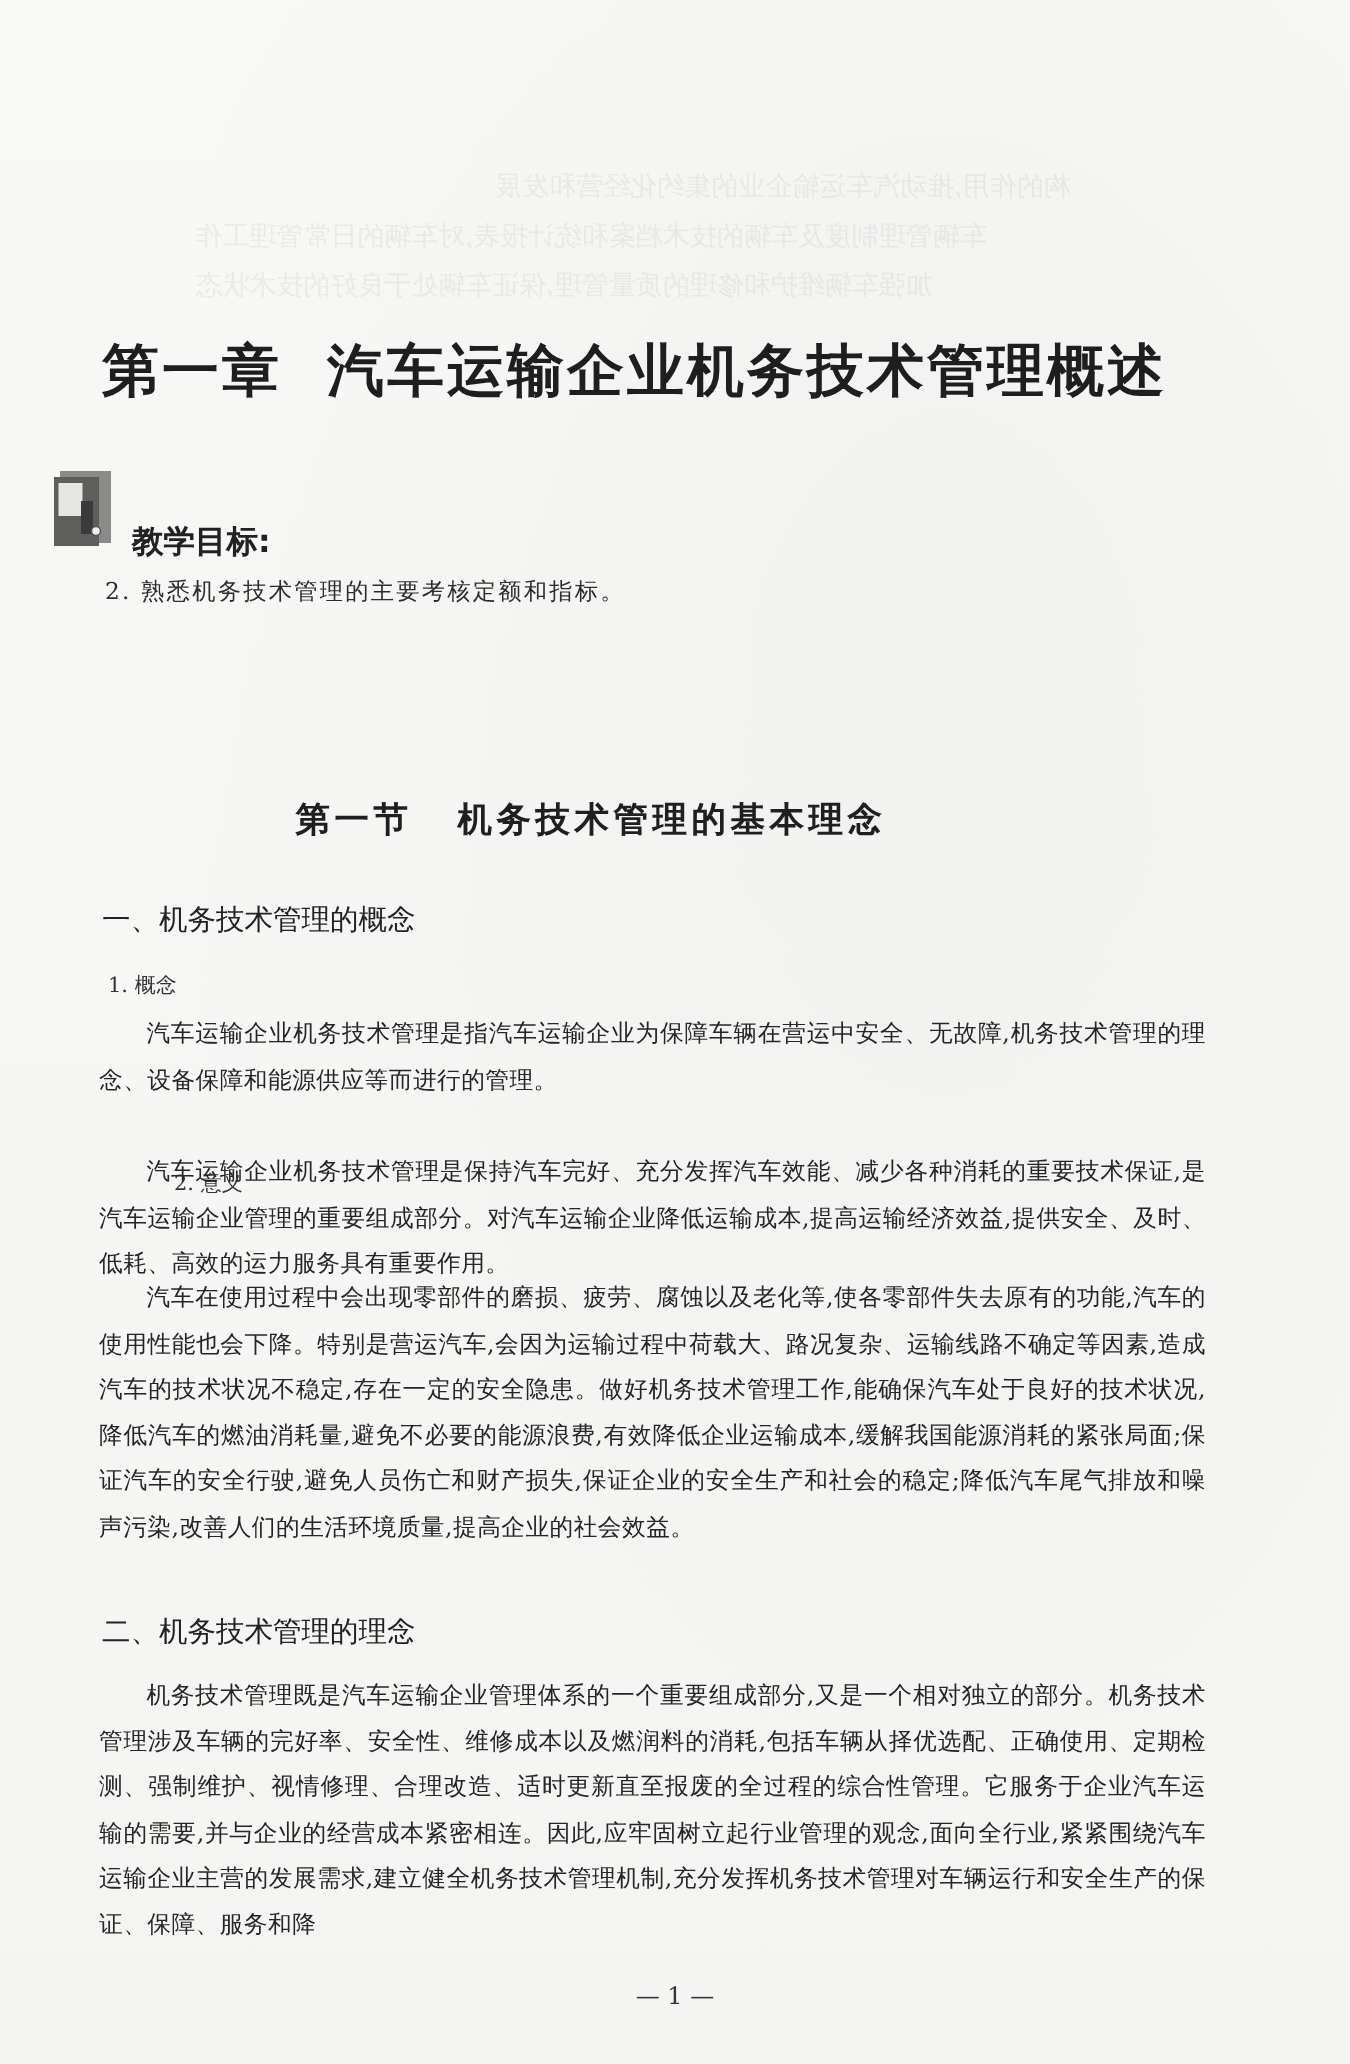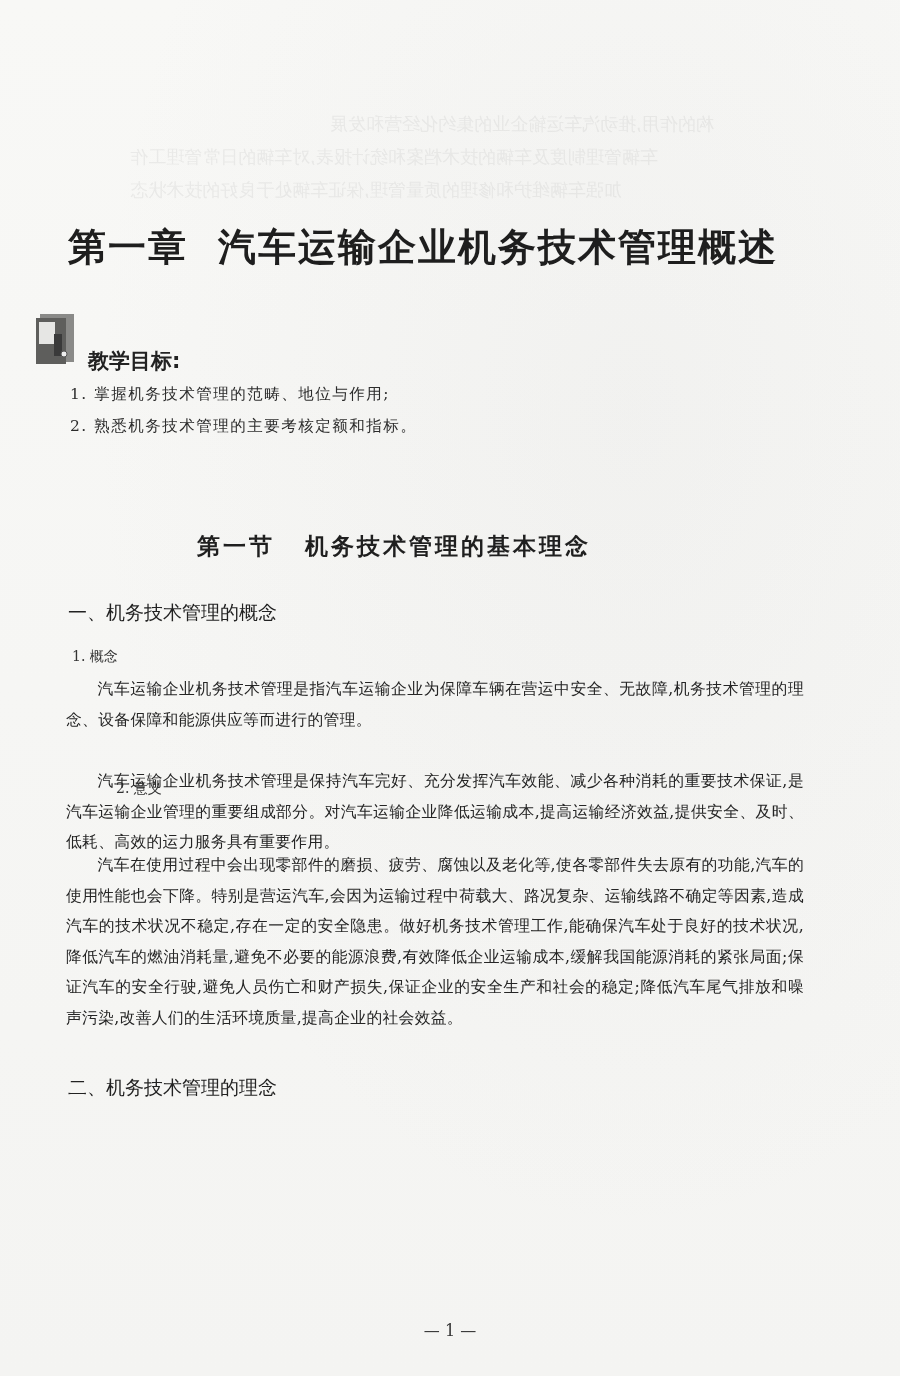--- a/index.html
+++ b/index.html
@@ -80,32 +80,32 @@
 
   <svg class="obj-icon" viewBox="0 0 44 54">
     <rect x="6" y="2" width="34" height="48" fill="#8a8a88"></rect>
     <rect x="2" y="6" width="30" height="46" fill="#5e5e5c"></rect>
     <rect x="5" y="10" width="16" height="22" fill="#e6e6e4"></rect>
     <rect x="20" y="22" width="8" height="22" fill="#3a3a3a"></rect>
     <circle cx="30" cy="42" r="3" fill="#eee" stroke="#555"></circle>
   </svg>
   <div class="obj-heading">教学目标:</div>
   <ul class="objectives">
-    <li>1. 掌握机务技术管理的范畴、地位与作用;</li>
     <li>2. 熟悉机务技术管理的主要考核定额和指标。</li>
   </ul>
 
   <div class="section-title">
     <span class="num">第一节</span><span>机务技术管理的基本理念</span>
   </div>
 
   <div class="subheading" style="top:600px;">一、机务技术管理的概念</div>
   <div class="label" style="top:648px;">1. 概念</div>
   <p class="para" style="top:674px;margin:0;">汽车运输企业机务技术管理是指汽车运输企业为保障车辆在营运中安全、无故障,机务技术管理的理念、设备保障和能源供应等而进行的管理。</p>
 
   <div class="label" style="top:780px;margin-left:44px;">2. 意义</div>
   <p class="para" style="top:850px;margin:0;">汽车在使用过程中会出现零部件的磨损、疲劳、腐蚀以及老化等,使各零部件失去原有的功能,汽车的使用性能也会下降。特别是营运汽车,会因为运输过程中荷载大、路况复杂、运输线路不确定等因素,造成汽车的技术状况不稳定,存在一定的安全隐患。做好机务技术管理工作,能确保汽车处于良好的技术状况,降低汽车的燃油消耗量,避免不必要的能源浪费,有效降低企业运输成本,缓解我国能源消耗的紧张局面;保证汽车的安全行驶,避免人员伤亡和财产损失,保证企业的安全生产和社会的稳定;降低汽车尾气排放和噪声污染,改善人们的生活环境质量,提高企业的社会效益。</p>
   <p class="para" style="top:766px;margin:0;">汽车运输企业机务技术管理是保持汽车完好、充分发挥汽车效能、减少各种消耗的重要技术保证,是汽车运输企业管理的重要组成部分。对汽车运输企业降低运输成本,提高运输经济效益,提供安全、及时、低耗、高效的运力服务具有重要作用。</p>
 
   <div class="subheading" style="top:1075px;">二、机务技术管理的理念</div>
+  <p class="para" style="top:1115px;margin:0;">机务技术管理既是汽车运输企业管理体系的一个重要组成部分,又是一个相对独立的部分。机务技术管理涉及车辆的完好率、安全性、维修成本以及燃润料的消耗,包括车辆从择优选配、正确使用、定期检测、强制维护、视情修理、合理改造、适时更新直至报废的全过程的综合性管理。它服务于企业汽车运输的需要,并与企业的经营成本紧密相连。因此,应牢固树立起行业管理的观念,面向全行业,紧紧围绕汽车运输企业主营的发展需求,建立健全机务技术管理机制,充分发挥机务技术管理对车辆运行和安全生产的保证、保障、服务和降</p>
 
   <div class="page-num">— 1 —</div>
 </div>
 
 </body></html>

